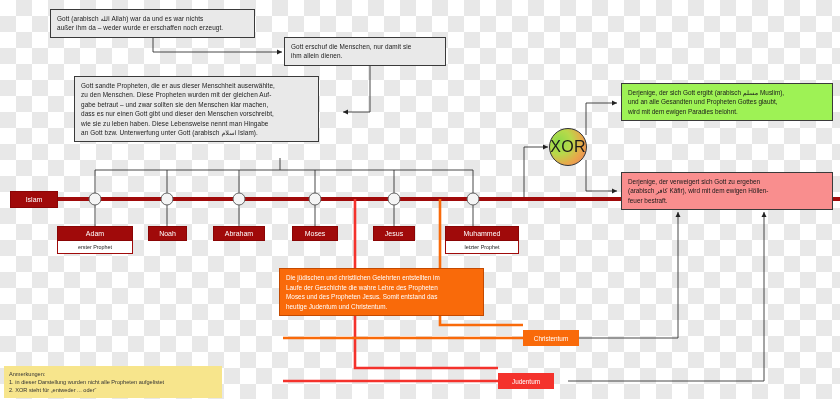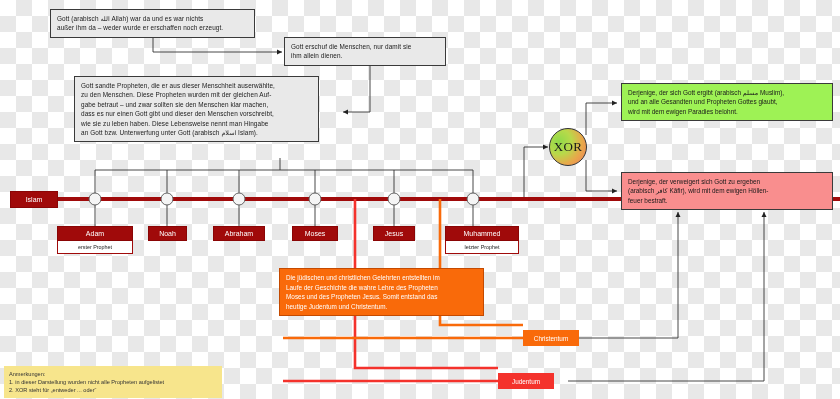--- a/index.html
+++ b/index.html
@@ -114,23 +114,22 @@
     display: flex;
     align-items: center;
     justify-content: center;
   }
   .xor {
     width: 38px; height: 38px;
     border-radius: 50%;
     border: 1px solid #333;
     background: radial-gradient(circle at 25% 35%, #8fd94a 0%, #b8d94a 35%, #e8a84a 65%, #f07a5a 100%);
     display: flex; align-items: center; justify-content: center;
-    font-size: 13px; color: #1a1a1a;
+    font-size: 16px; color: #1a1a1a;
     letter-spacing: 0.3px;
-    font-family: Liberation Serif, serif;
   }
   .ann-line { display: block; white-space: nowrap; }
 </style>
 </head>
 <body>
 
 <div id="canvas"></div>
 
 <svg id="svglayer" viewBox="0 0 840 399" xmlns="http://www.w3.org/2000/svg">
   <defs>

